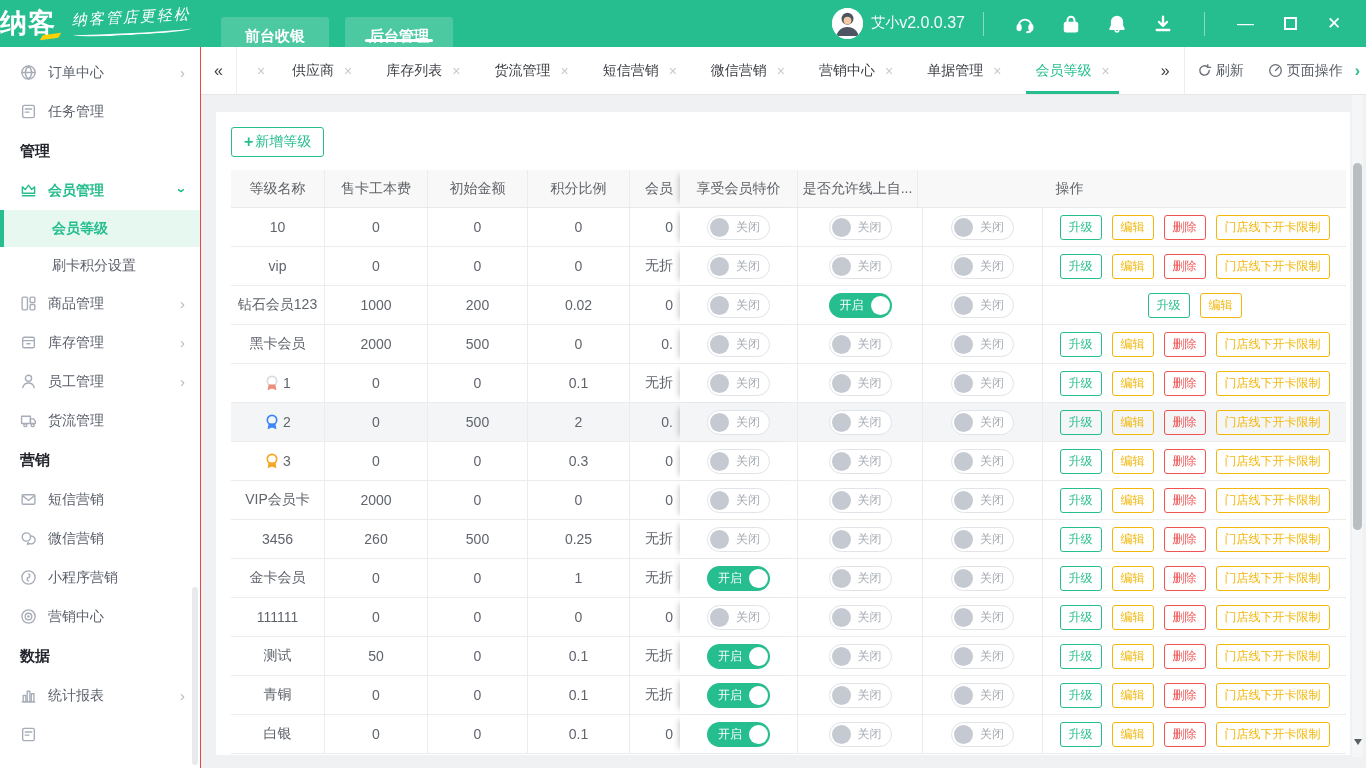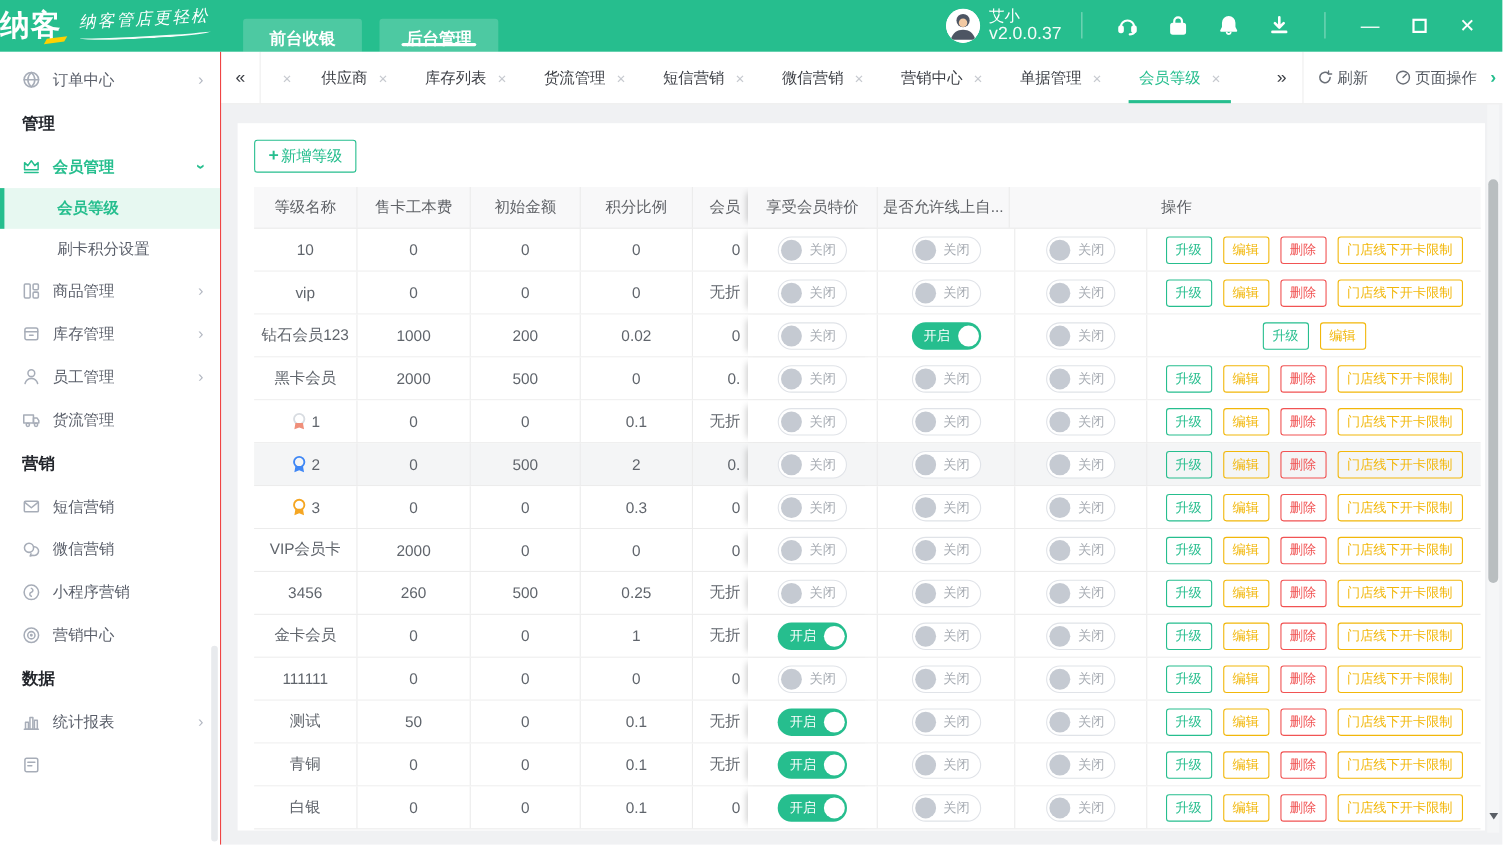--- a/index.html
+++ b/index.html
@@ -10,21 +10,21 @@
   .logo{font-size:27px;font-weight:bold;position:relative;letter-spacing:1px;line-height:1}
   .logo .swoosh{position:absolute;right:-3px;bottom:-2px;width:17px;height:5px;background:#ffd100;transform:skew(-35deg) rotate(-8deg)}
   .tagline{font-size:15px;font-style:italic;letter-spacing:2px;margin-left:16px;transform:rotate(-3deg);position:relative;top:-2px}
   .tagline:after{content:"";display:block;height:5px;border-bottom:2px solid rgba(255,255,255,.95);border-radius:50%;margin-top:1px}
   .top-nav{display:flex;margin-left:30px;height:47px;align-items:flex-end}
   .nav-tab{height:30px;line-height:38px;padding:0 24px;background:rgba(255,255,255,.18);font-size:15px;font-weight:bold;margin-right:16px;position:relative;border-radius:3px 3px 0 0;cursor:pointer;white-space:nowrap}
   .nav-tab.active:after{content:"";position:absolute;left:20px;right:20px;bottom:5px;height:3px;background:#fff;border-radius:2px}
   .hdr-right{margin-left:auto;display:flex;align-items:center;padding-right:10px}
   .user-chip{display:flex;align-items:center;cursor:pointer}
   .avatar{width:31px;height:31px;border-radius:50%;overflow:hidden;background:#fff;flex:none;display:inline-block}
-  .user-meta{margin-left:8px;display:flex;flex-direction:column;line-height:1.15}
+  .user-meta{margin-left:8px;display:flex;flex-direction:row;line-height:1.15}
   .user-name{font-size:14px}
   .user-ver{font-size:16px;opacity:.95}
   .vdiv{width:1px;height:24px;background:rgba(255,255,255,.45);margin:0 18px}
   .tools{display:flex;align-items:center}
   .hicon{width:20px;height:20px;margin:0 13px;cursor:pointer;display:inline-block}
   .hicon svg{width:100%;height:100%}
   .wins{display:flex;align-items:center}
   .win{margin:0 14px;cursor:pointer;font-size:17px;line-height:1;display:inline-flex;align-items:center;justify-content:center;min-width:16px}
   .win-max{width:13px;height:13px;border:2px solid #fff;display:inline-block}
 
@@ -150,20 +150,27 @@
 
 <aside class="sidebar">
   <div id="sidebar-list">
       <div class="sb-item">
         <span class="ic"><svg viewBox="0 0 16 16" fill="none" stroke="currentColor" stroke-width="1.3" stroke-linecap="round" stroke-linejoin="round">
             <circle cx="8" cy="8" r="6.2"></circle>
             <path d="M1.8 8h12.4M8 1.8c-4 3.6-4 8.8 0 12.4M8 1.8c4 3.6 4 8.8 0 12.4"></path>
           </svg></span>
         <span class="sb-lbl">订单中心</span>
         <span class="sb-arrow">›</span>
+      </div>
+      <div class="sb-item">
+        <span class="ic"><svg viewBox="0 0 16 16" fill="none" stroke="currentColor" stroke-width="1.3" stroke-linecap="round" stroke-linejoin="round">
+            <rect x="2.5" y="2.2" width="11" height="11.6" rx="1.5"></rect>
+            <path d="M5 5.6h6M5 8.6h3.4"></path>
+          </svg></span>
+        <span class="sb-lbl">任务管理</span>
       </div>
       <div class="sb-section">管理</div>
       <div class="sb-item parent-active">
         <span class="ic"><svg viewBox="0 0 16 16" fill="none" stroke="currentColor" stroke-width="1.3" stroke-linecap="round" stroke-linejoin="round">
             <path d="M2.2 4.6l2.8 2.5L8 3l3 4.1 2.8-2.5v6H2.2z"></path>
             <path d="M2.2 13h11.6"></path>
           </svg></span>
         <span class="sb-lbl">会员管理</span>
         <span class="sb-arrow down">›</span>
       </div>

